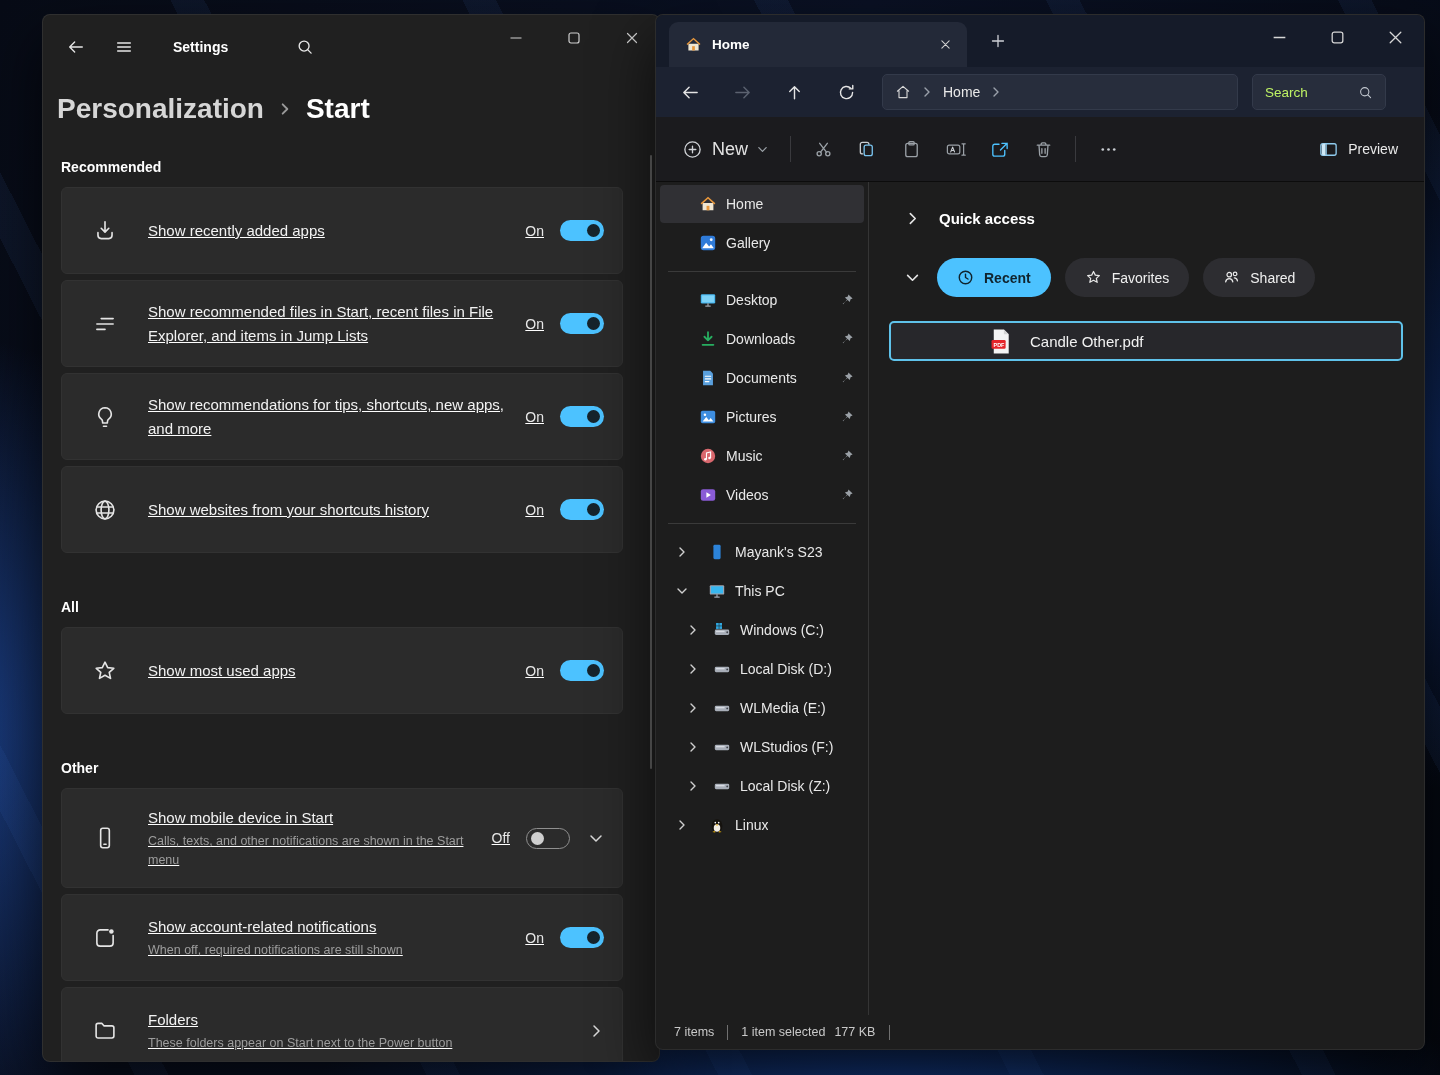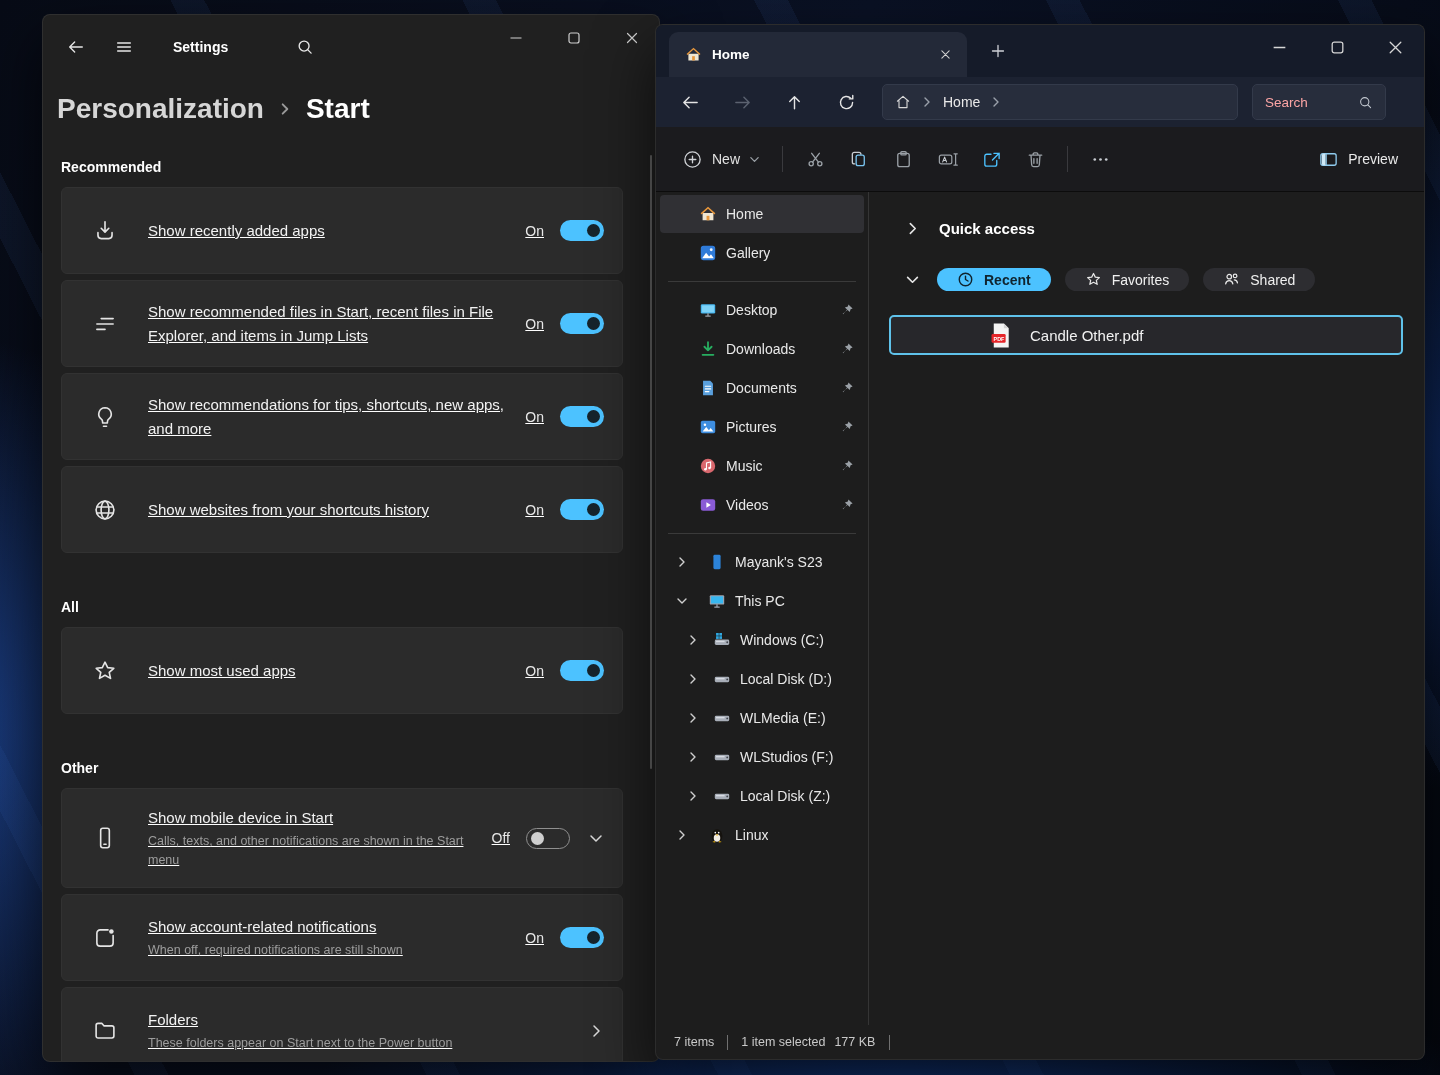--- a/index.html
+++ b/index.html
@@ -44,21 +44,21 @@
   .toggle { flex:none; width:44px; height:21px; border-radius:11px; position:relative; cursor:default; }
   .toggle.on { background:#4CC2FF; }
   .toggle.on .knob { position:absolute; right:4px; top:4px; width:13px; height:13px; border-radius:50%; background:#16242c; }
   .toggle.off { background:transparent; border:1px solid #8f8f8f; }
   .toggle.off .knob { position:absolute; left:4px; top:3px; width:13px; height:13px; border-radius:50%; background:#cfcfcf; }
   .row-chevron { flex:none; margin-left:18px; color:#d8d8d8; display:flex; }
   .s-scrollbar { position:absolute; right:7px; top:140px; width:2px; height:614px;
                  background:#909090; opacity:.6; border-radius:2px; }
 
   
-  #explorer-win { left:655px; top:24px; width:770px; height:1036px; background:#1d1d1d;
+  #explorer-win { left:655px; top:14px; width:770px; height:1036px; background:#1d1d1d;
                   display:flex; flex-direction:column; }
   .e-titlebar { height:52px; background:#151b29; display:flex; align-items:flex-end; padding:0 0 0 13px; position:relative; flex:none; }
   .tab { width:298px; height:45px; background:#232938; border-radius:9px 9px 0 0;
          display:flex; align-items:center; gap:10px; padding:0 8px 0 16px; }
   .tab-label { font-size:13.5px; font-weight:700; color:#fff; }
   .tab-close { margin-left:auto; width:28px; height:26px; display:flex; align-items:center; justify-content:center;
                border-radius:4px; color:#cfcfcf; }
   .newtab-btn { align-self:center; margin-left:14px; width:34px; height:32px; display:flex; align-items:center;
                 justify-content:center; color:#cfd2d8; border-radius:4px; }
   .e-caption { position:absolute; top:4px; right:8px; display:flex; gap:16px; }
@@ -66,26 +66,26 @@
   .e-navbar { height:50px; background:#1c2231; display:flex; align-items:center; padding:0 12px; flex:none; }
   .nav-btn { width:44px; height:36px; display:flex; align-items:center; justify-content:center;
              color:#e4e4e4; border-radius:4px; flex:none; margin-right:8px; }
   .nav-btn.dim { color:#5b6270; }
   .addr { width:356px; height:36px; background:#272d3c; border:1px solid #333a4a; border-radius:5px;
           display:flex; align-items:center; gap:10px; padding:0 12px; margin-left:6px; }
   .addr-text { font-size:14px; color:#eaeaea; }
   .addr-sep { color:#9aa0aa; display:flex; }
   .search-box { width:134px; height:36px; background:#272d3c; border:1px solid #333a4a; border-radius:5px;
                 display:flex; align-items:center; padding:0 12px; margin-left:14px; }
-  .search-text { font-size:13.5px; color:#fca5a5; }
+  .search-text { font-size:13.5px; color:#bef264; }
   .search-box .mag { margin-left:auto; display:flex; color:#c3c8d0; }
   .e-toolbar { height:65px; background:#1b1b1e; display:flex; align-items:center; padding:0 14px;
                border-bottom:1px solid #0c0c0c; flex:none; }
   .new-btn { display:flex; align-items:center; gap:9px; height:38px; padding:0 12px; border-radius:4px;
-             color:#e2e2e2; font-size:14px; }
+             color:#e2e2e2; font-size:18px; }
   .tb-sep { width:1px; height:26px; background:#3a3a3e; margin:0 10px; flex:none; }
   .tool-btn { width:44px; height:38px; display:flex; align-items:center; justify-content:center; border-radius:4px; }
   .preview-btn { margin-left:auto; display:flex; align-items:center; gap:9px; height:38px; padding:0 12px;
                  color:#eaeaea; font-size:14px; border-radius:4px; }
   .e-body { flex:1; display:flex; min-height:0; }
   .sidebar { width:212px; flex:none; padding-top:2px; overflow:hidden; }
   .nrow { height:38px; display:flex; align-items:center; margin:1px 4px; border-radius:4px;
           font-size:14px; color:#e8e8e8; }
   .nrow.selected { background:#303034; }
   .nrow .nlabel { margin-left:9px; white-space:nowrap; overflow:hidden; }
@@ -97,21 +97,21 @@
   .treerow.lvl1 { padding-left:27px; }
   .treerow.lvl1 .ticon { margin-left:14px; }
   .side-div { height:1px; background:#3a3a3a; margin:9px 12px; }
   .vdivider { width:1px; background:#353535; flex:none; }
   .main { flex:1; position:relative; padding-top:22px; min-width:0; }
   .qa-header { display:flex; align-items:center; margin-left:37px; gap:20px; height:28px; }
   .qa-title { font-size:15px; font-weight:700; color:#fff; }
   .chev { display:flex; color:#e4e4e4; }
   .pills-row { display:flex; align-items:center; margin-left:37px; margin-top:26px; gap:18px; }
   .pills { display:flex; gap:14px; align-items:center; }
-  .pill { height:23px; border-radius:20px; display:flex; align-items:center; gap:10px; padding:0 20px;
+  .pill { height:39px; border-radius:20px; display:flex; align-items:center; gap:10px; padding:0 20px;
           font-size:14px; background:#2d2d31; color:#f0f0f0; }
   .pill.active { background:#4CC2FF; color:#10242e; font-weight:700; }
   .name-col { margin-left:112px; margin-top:30px; font-size:14px; color:#d2d2d2; }
   .file-row { margin:24px 21px 0 20px; height:40px; border:2px solid #5FC2EA; border-radius:5px;
               background:#27272b; display:flex; align-items:center; padding-left:98px; gap:17px; }
   .file-name { font-size:15px; color:#f2f2f2; }
   .e-statusbar { height:34px; flex:none; display:flex; align-items:center; padding-left:18px;
                  font-size:12.5px; color:#c9c9c9; gap:0; }
   .st-sep { width:1px; height:15px; background:#707070; margin:0 13px; }
   .st-size { margin-left:9px; }

